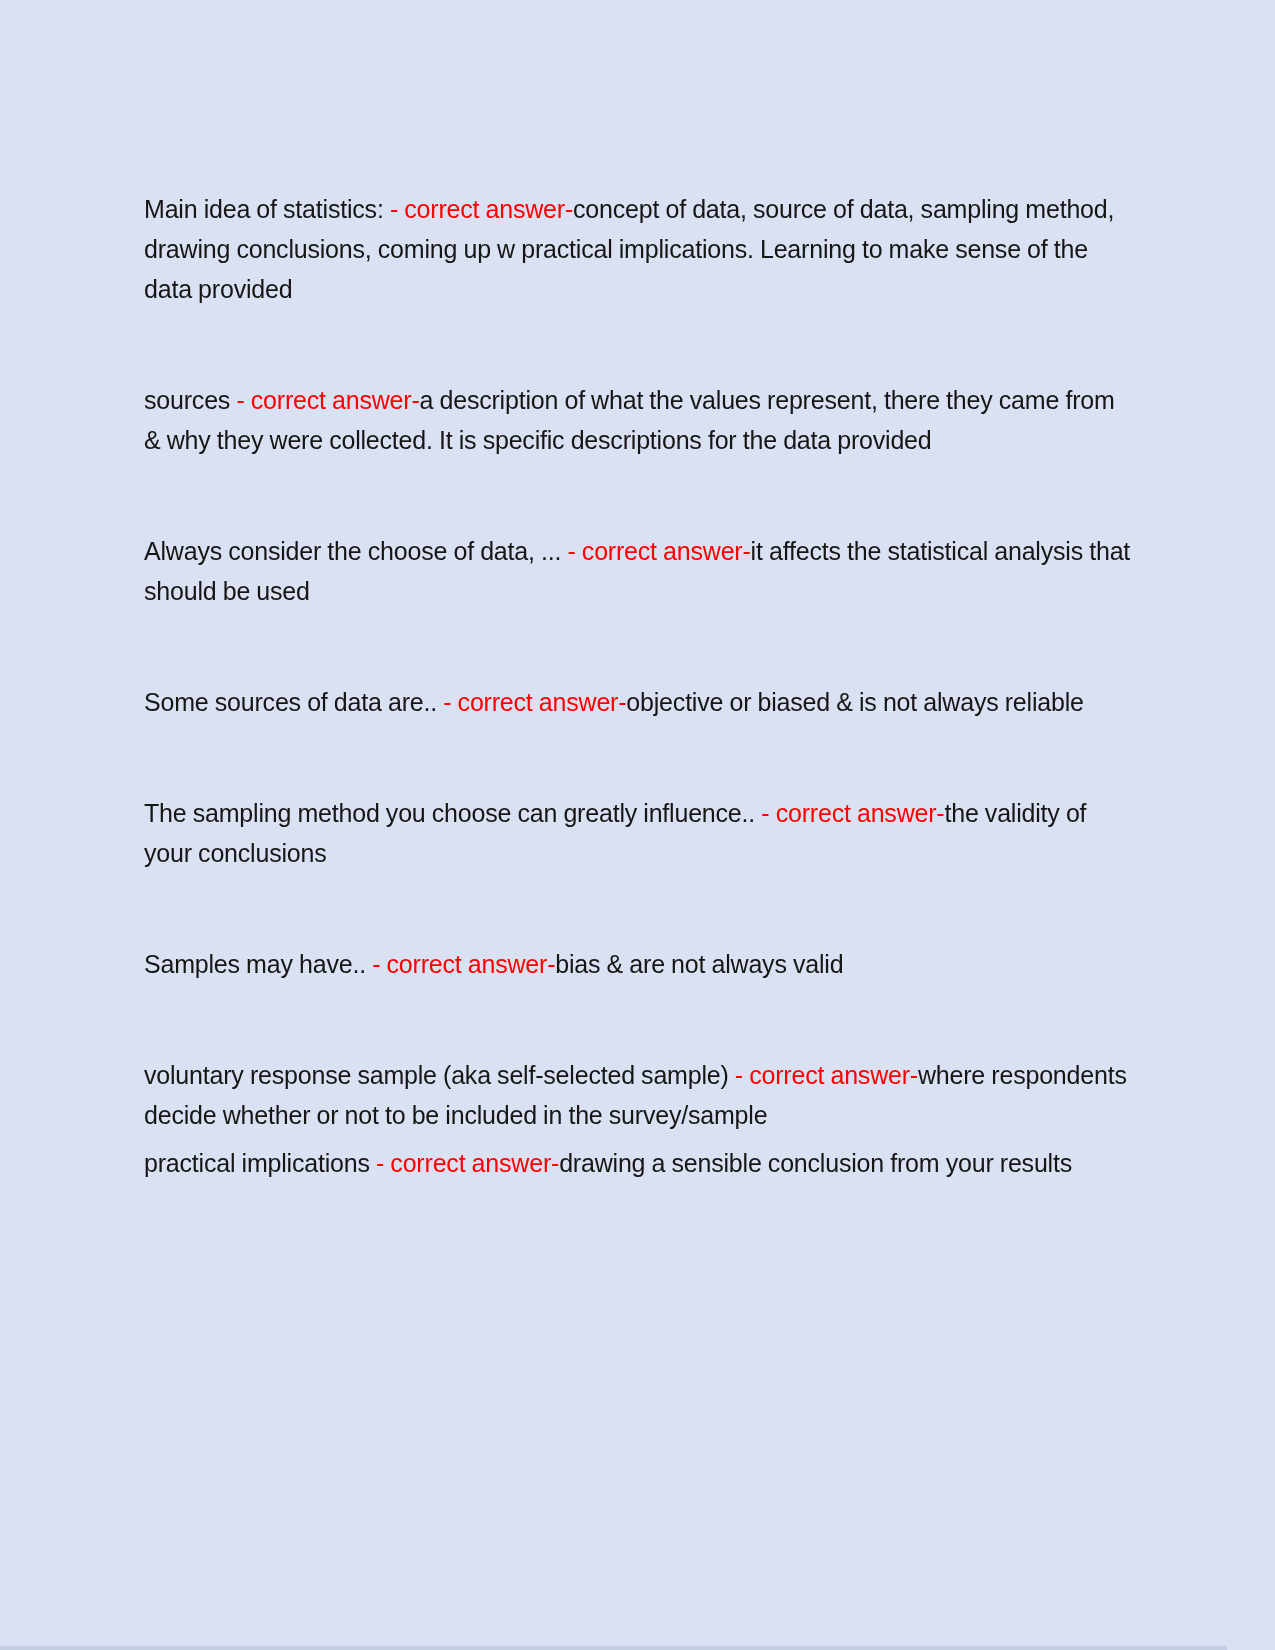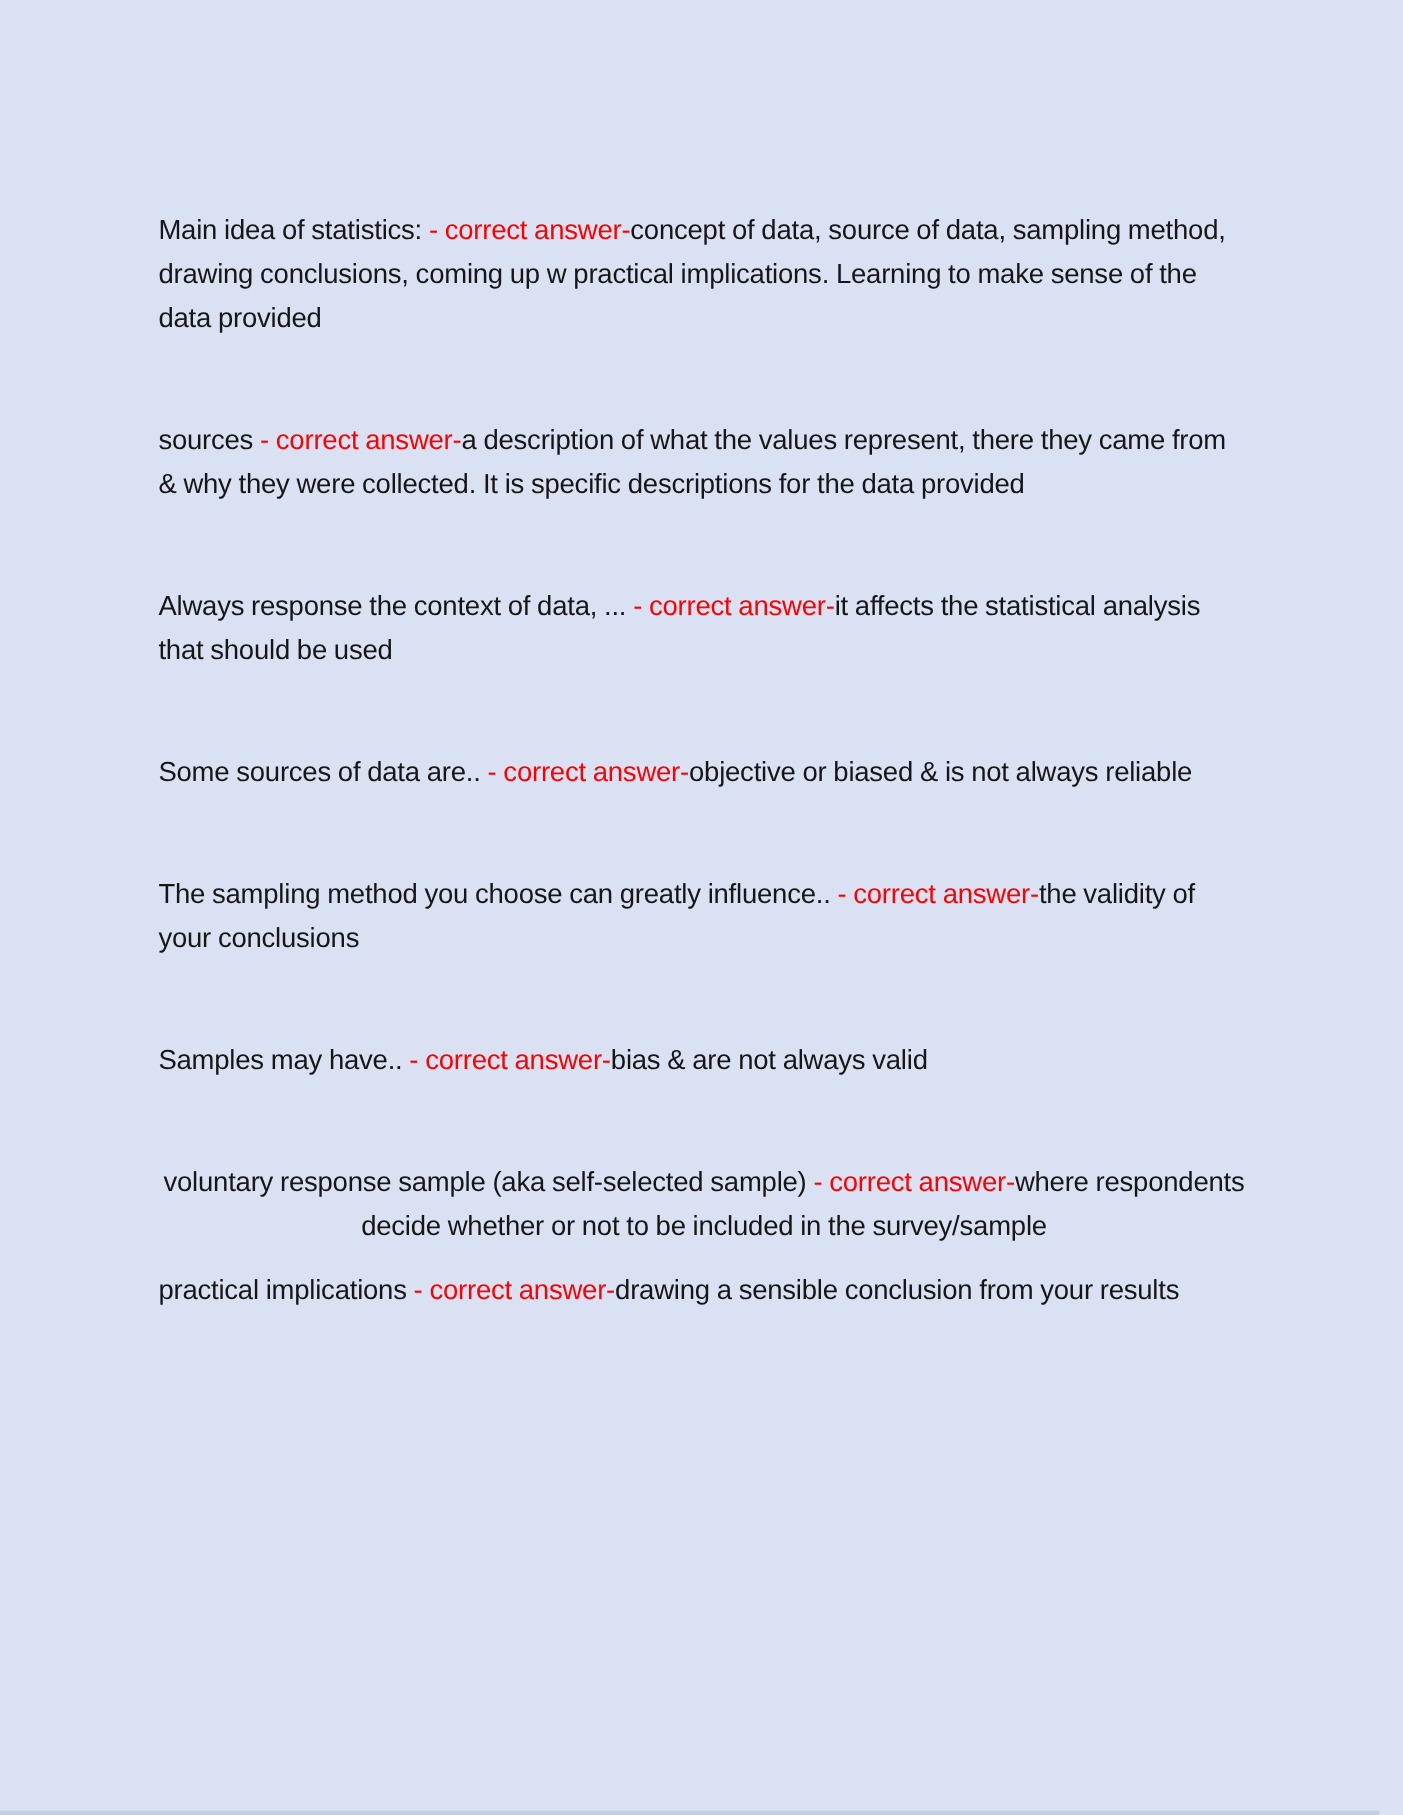--- a/index.html
+++ b/index.html
@@ -11,39 +11,37 @@
     height: 1650px;
     background: #dae1f2;
     font-family: "Liberation Sans", sans-serif;
   }
   .page {
     position: relative;
     width: 1227px;
     height: 1650px;
     background: #dae1f2;
     overflow: hidden;
-    padding-left: 27px;
   }
   .content {
     position: absolute;
     left: 144px;
     top: 189px;
     width: 992px;
   }
   .qa-item {
     margin: 0 0 71px 0;
     font-size: 25px;
     line-height: 40px;
     letter-spacing: -0.2px;
     color: #161616;
     word-spacing: -0.5px;
   }
   .qa-item.tight {
-    margin-bottom: 18px;
-    text-align: center;
+    margin-bottom: 8px;
   }
   .marker {
     color: #ff0000;
   }
   .page-bottom-edge {
     position: absolute;
     left: 0;
     bottom: 0;
     width: 100%;
     height: 4px;
@@ -53,21 +51,21 @@
 </head>
 <body>
 
 <div class="page">
   <div class="content">
 
     <p class="qa-item"><span>Main idea of statistics: </span><span class="marker">- correct answer-</span><span>concept of data, source of data, sampling method, drawing conclusions, coming up w practical implications. Learning to make sense of the data provided</span></p>
 
     <p class="qa-item"><span>sources </span><span class="marker">- correct answer-</span><span>a description of what the values represent, there they came from &amp; why they were collected. It is specific descriptions for the data provided</span></p>
 
-    <p class="qa-item"><span>Always response the context of data, ... </span><span class="marker">- correct answer-</span><span>it affects the statistical analysis that should be used</span></p>
+    <p class="qa-item"><span>Always consider the choose of data, ... </span><span class="marker">- correct answer-</span><span>it affects the statistical analysis that should be used</span></p>
 
     <p class="qa-item"><span>Some sources of data are.. </span><span class="marker">- correct answer-</span><span>objective or biased &amp; is not always reliable</span></p>
 
     <p class="qa-item"><span>The sampling method you choose can greatly influence.. </span><span class="marker">- correct answer-</span><span>the validity of your conclusions</span></p>
 
     <p class="qa-item"><span>Samples may have.. </span><span class="marker">- correct answer-</span><span>bias &amp; are not always valid</span></p>
 
     <p class="qa-item tight"><span>voluntary response sample (aka self-selected sample) </span><span class="marker">- correct answer-</span><span>where respondents decide whether or not to be included in the survey/sample</span></p>
 
 

